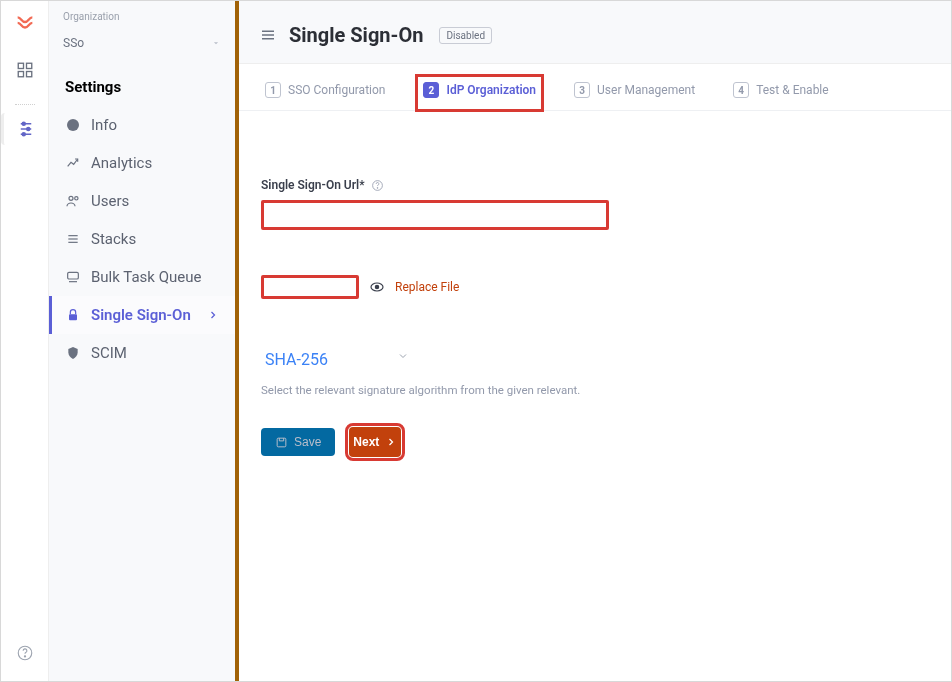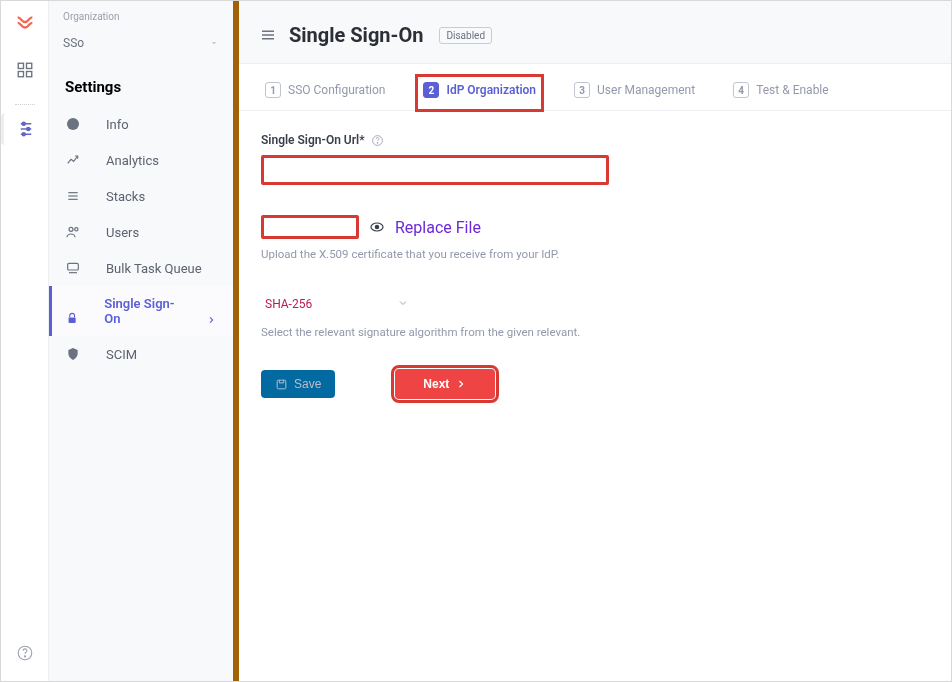--- a/index.html
+++ b/index.html
@@ -10,29 +10,29 @@
 
 .rail { width: 48px; border-right: 1px solid #eee; display: flex; flex-direction: column; align-items: center; padding-top: 10px; background: #fff; }
 .logo { width: 22px; height: 22px; margin-bottom: 18px; }
 .rail-icon { width: 32px; height: 32px; display: flex; align-items: center; justify-content: center; margin-bottom: 10px; color: #6b7280; border-radius: 4px; }
 .rail-icon.active { color: #6366c7; border-left: 3px solid #eee; width:100%;}
 .rail-icon svg { width: 18px; height: 18px; }
 .rail-divider { width: 20px; border-top: 1px dotted #d0d0d0; margin: 8px 0; }
 .rail .help { margin-top: auto; margin-bottom: 12px; color: #9ca3af; }
 
 
-.sidebar { width: 190px; background: #f8f9fb; border-right: 6px solid #a16207; display: flex; flex-direction: column; }
+.sidebar { width: 190px; background: #f8f9fb; border-right: 4px solid #a16207; display: flex; flex-direction: column; }
 .orgbar { padding: 10px 14px 6px 14px; }
 .org-label { font-size: 10px; color: #9aa0ac; }
 .org-sel { display: flex; align-items: center; justify-content: space-between; color: #6b7280; font-size: 12px; margin-top: 14px; }
 .org-sel svg { width: 10px; height: 10px; color: #b9bec9; }
 
 .settings-title { font-weight: 700; font-size: 15px; padding: 22px 16px 10px 16px; color: #000000; }
 .nav { display: flex; flex-direction: column; }
-.nav-item { display: flex; align-items: flex-end; gap: 25px; padding: 10px 16px; color: #5c6270; font-size: 13px; cursor: pointer; }
+.nav-item { display: flex; align-items: center; gap: 10px; padding: 10px 16px; color: #5c6270; font-size: 15px; cursor: pointer; }
 .nav-item.active { color: #5b5fd6; font-weight: 600; background: #fbfbfd; position: relative; }
 .nav-item.active::before { content: ""; position: absolute; left: 0; top: 0; bottom: 0; width: 3px; background: #5b5fd6; }
 .nav-item .ico { width: 16px; height: 16px; display: inline-flex; align-items: center; justify-content: center; color: #6b7280; }
 .nav-item.active .ico { color: #5b5fd6; }
 .nav-item .chev { margin-left: auto; color: #5b5fd6; width: 12px; height: 12px; }
 
 
 .main { flex: 1; display: flex; flex-direction: column; }
 .header { background: #f8f9fb; border-bottom: 1px solid #eee; padding: 22px 20px 16px 20px; display: flex; align-items: center; gap: 12px; }
 .hamburger { color: #6b7280; width: 18px; height: 18px; }
@@ -46,34 +46,34 @@
 .tab.active .numbox { border-color: #5b5fd6; background: #5b5fd6; color: #fff; }
 .tab.highlight { outline: 3px solid #d83a33; outline-offset: -1px; }
 
 .content { padding: 22px 22px; }
 .field-label { font-size: 12px; font-weight: 600; color: #3a3f4c; margin-bottom: 8px; display: flex; align-items: center; gap: 6px; }
 .field-label .help-ico { width: 13px; height: 13px; color: #9299ab; }
 .text-input { width: 348px; height: 26px; border: 1px solid #d5d8df; border-radius: 2px; padding: 4px 8px; font-size: 12px; }
 .hl { outline: 3px solid #d83a33; outline-offset: -1px; }
 .input-hl { border: 3px solid #d83a33 !important; height: 30px; }
 
-.group { margin-bottom: 30px; }
+.group { margin-bottom: 30px; margin-top: 45px; }
 .file-row { display: flex; align-items: center; gap: 10px; }
 .file-input { width: 98px; height: 24px; border: 3px solid #d83a33; border-radius: 2px; background: #fff; }
 .eye { width: 16px; height: 16px; color: #3a3f4c; }
-.replace-link { font-size: 16px; color: #6d28d9; }
+.replace-link { font-size: 12px; color: #c2410c; }
 .hint { font-size: 11.5px; color: #9299ab; margin-top: 8px; }
 
-.select { width: 152px; display: flex; align-items: flex-start; justify-content: space-between; padding: 6px 4px; color: #be185d; font-size: 12px; cursor: pointer; }
+.select { width: 152px; display: flex; align-items: flex-start; justify-content: space-between; padding: 6px 4px; color: #3b82f6; font-size: 16px; cursor: pointer; }
 .select .chev2 { width: 12px; height: 12px; color: #9ca3af; }
 
 .actions { display: flex; align-items: center; gap: 14px; margin-top: 18px; }
 .btn-save { background: #0369a1; color: #b8becb; border: none; padding: 7px 14px; border-radius: 4px; font-size: 12px; display: inline-flex; align-items: center; gap: 6px; cursor: default; }
 .btn-save svg { width: 13px; height: 13px; }
-.btn-next { background: #ef4444; color: #fff; border: none; padding: 8px 28px; border-radius: 4px; font-size: 12px; font-weight: 600; display: inline-flex; align-items: center; gap: 6px; cursor: pointer; margin-left: 46px; }
+.btn-next { background: #c2410c; color: #fff; border: none; padding: 8px 4px; border-radius: 4px; font-size: 12px; font-weight: 600; display: inline-flex; align-items: center; gap: 6px; cursor: pointer; }
 .btn-next.hl { outline: 3px solid #d83a33; outline-offset: 1px; }
 .btn-next svg { width: 12px; height: 12px; }
 </style>
 </head>
 <body>
 
 <div class="app">
 
   <div class="rail">
     <div>
@@ -137,36 +137,36 @@
             <svg viewBox="0 0 24 24" fill="none" stroke="currentColor" stroke-width="1.8">
               <path d="M4 17l5-6 4 3 6-8"></path>
               <path d="M15 6h4v4"></path>
             </svg>
           </span>
         <span>Analytics</span>
       </div>
       <div class="nav-item">
         <span class="ico">
             <svg viewBox="0 0 24 24" fill="none" stroke="currentColor" stroke-width="1.8">
+              <circle cx="9" cy="8" r="3"></circle>
+              <path d="M3 20c0-3 3-5 6-5s6 2 6 5"></path>
+              <circle cx="17" cy="8" r="2.5"></circle>
+            </svg>
+          </span>
+        <span>Users</span>
+      </div>
+      <div class="nav-item">
+        <span class="ico">
+            <svg viewBox="0 0 24 24" fill="none" stroke="currentColor" stroke-width="1.8">
               <line x1="5" y1="7" x2="19" y2="7"></line>
               <line x1="5" y1="12" x2="19" y2="12"></line>
               <line x1="5" y1="17" x2="19" y2="17"></line>
             </svg>
           </span>
         <span>Stacks</span>
-      </div>
-      <div class="nav-item">
-        <span class="ico">
-            <svg viewBox="0 0 24 24" fill="none" stroke="currentColor" stroke-width="1.8">
-              <circle cx="9" cy="8" r="3"></circle>
-              <path d="M3 20c0-3 3-5 6-5s6 2 6 5"></path>
-              <circle cx="17" cy="8" r="2.5"></circle>
-            </svg>
-          </span>
-        <span>Users</span>
       </div>
       <div class="nav-item">
         <span class="ico">
             <svg viewBox="0 0 24 24" fill="none" stroke="currentColor" stroke-width="1.8">
               <rect x="4" y="5" width="16" height="10" rx="2"></rect>
               <path d="M6 19h12"></path>
             </svg>
           </span>
         <span>Bulk Task Queue</span>
       </div>
@@ -239,21 +239,20 @@
 
       <div class="group">
         <div class="file-row">
           <div class="file-input"></div>
           <svg class="eye" viewBox="0 0 24 24" fill="none" stroke="currentColor" stroke-width="1.8">
               <ellipse cx="12" cy="12" rx="9" ry="6"></ellipse>
               <circle cx="12" cy="12" r="2.5" fill="currentColor"></circle>
             </svg>
           <span class="replace-link">Replace File</span>
         </div>
-        <div class="hint">Upload the X.509 certificate that you receive from your IdP.</div>
       </div>
 
       <div class="group">
         <div class="select">
           <span>SHA-256</span>
           <svg class="chev2" viewBox="0 0 24 24" fill="none" stroke="currentColor" stroke-width="2">
               <path d="M6 9l6 6 6-6"></path>
             </svg>
         </div>
         <div class="hint">Select the relevant signature algorithm from the given relevant.</div>

